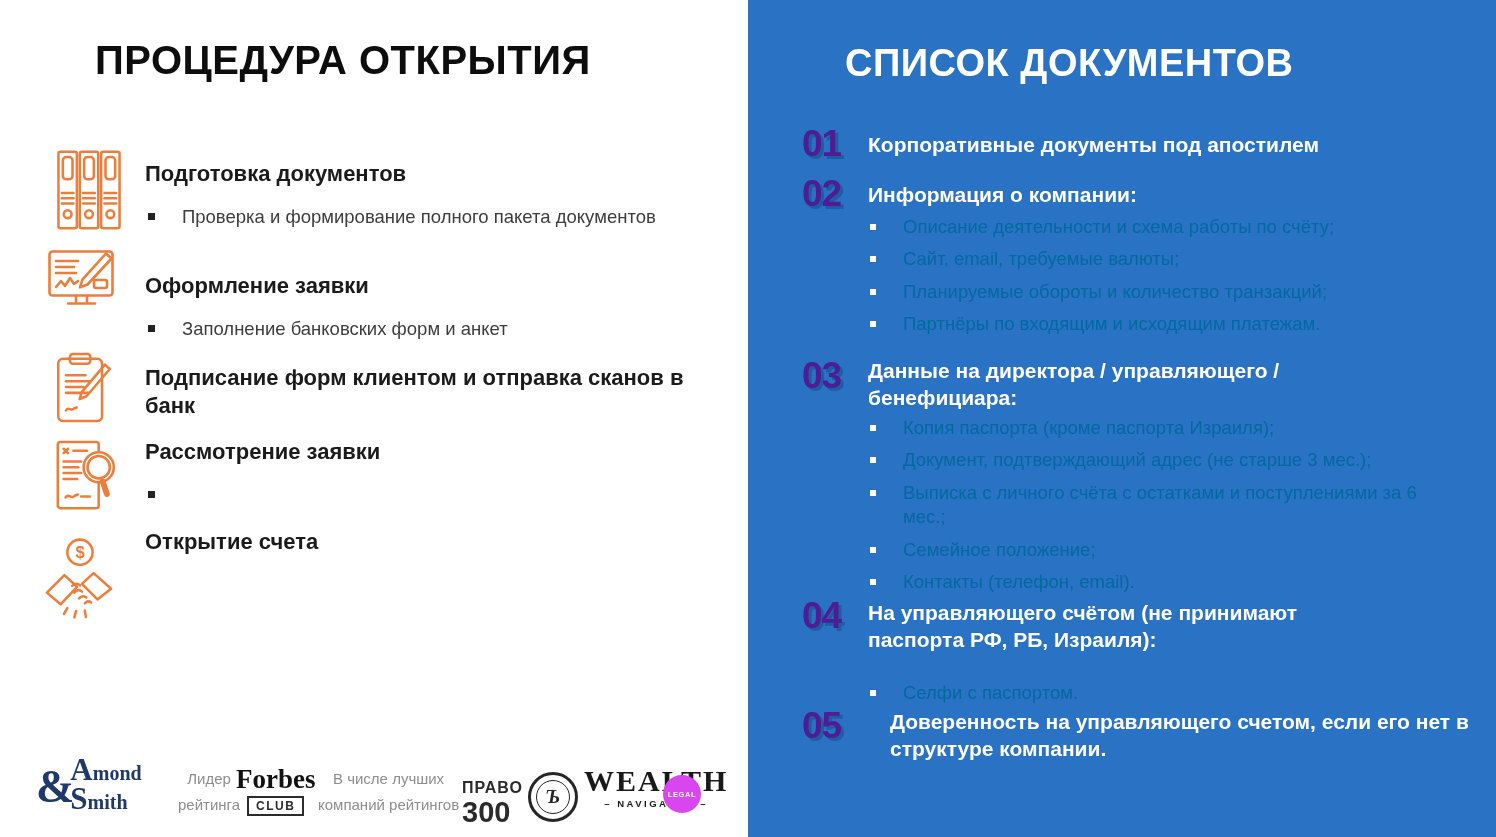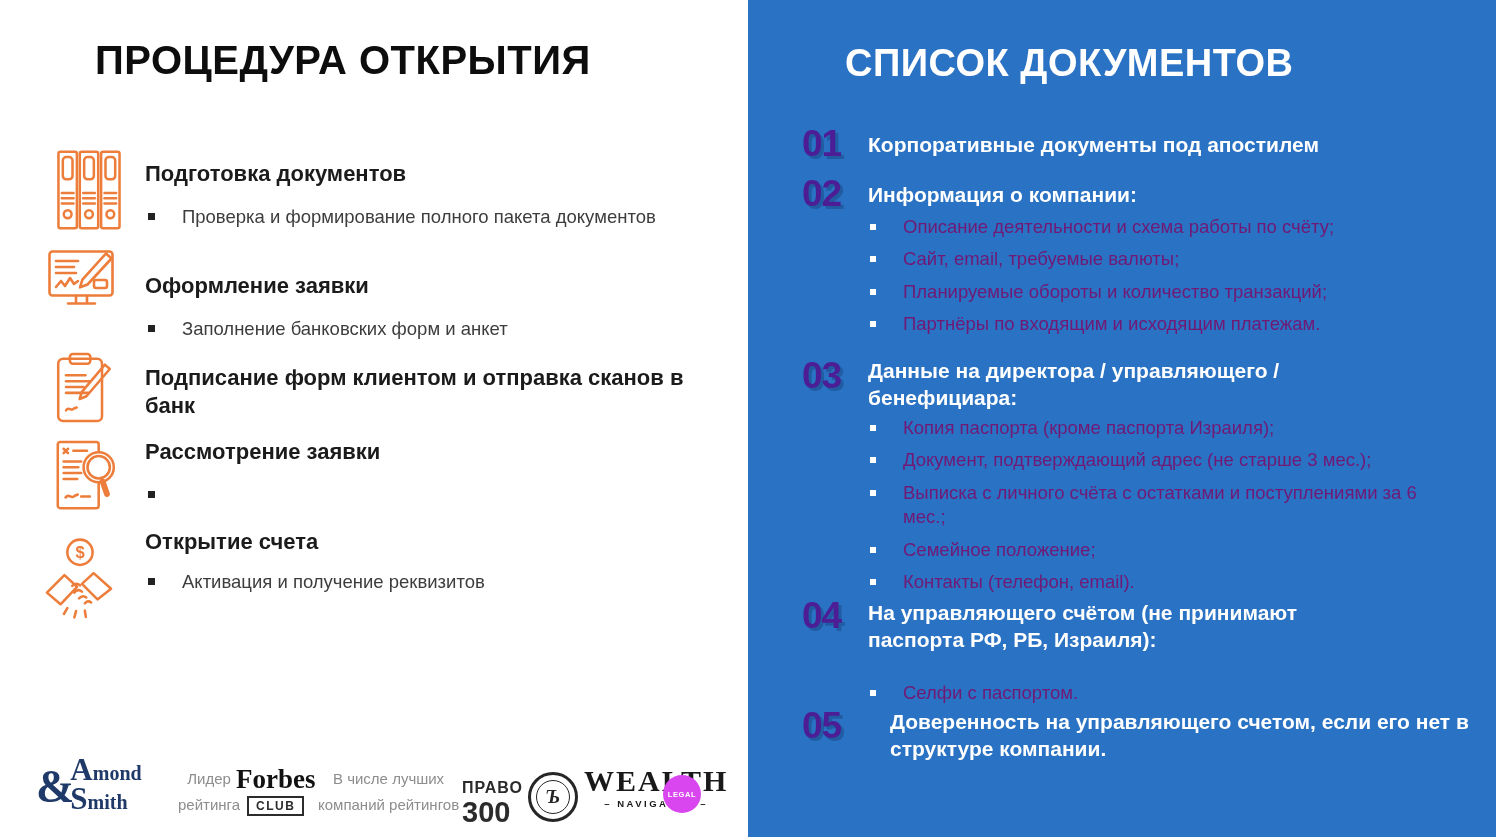--- a/index.html
+++ b/index.html
@@ -20,21 +20,21 @@
 
   
   .r-panel{left:748px;top:0;width:748px;height:837px;background:#2A72C3;}
   .r-title{left:845px;top:42px;font-size:38px;font-weight:800;color:#fff;
            letter-spacing:.5px;}
   .r-num{width:58px;font-size:37px;font-weight:800;color:#4c1d95;line-height:1;
          text-shadow:3px 3px 0 rgba(19,60,115,.40);letter-spacing:-1px;}
   .r-head{width:560px;font-size:21px;font-weight:700;color:#fff;line-height:1.27;}
   .r-head .xb{font-weight:800;}
   .r-bullets{width:600px;display:flex;flex-direction:column;gap:8px;}
-  .r-bullets .b-txt{color:#701a75;font-weight:400;}
+  .r-bullets .b-txt{color:#0369a1;font-weight:400;}
 
   
   .f-gray{font-size:15px;color:#8d8d8d;line-height:1.75;text-align:center;}
   .brand{display:flex;align-items:flex-start;color:#1F3A68;}
   .brand-amp{font-family:"Liberation Serif",serif;font-size:46px;font-weight:700;
              line-height:.9;margin-top:10px;}
   .brand-col{margin-left:-4px;}
   .brand-line{font-family:"Liberation Serif",serif;font-weight:700;font-size:20px;
               line-height:.92;white-space:nowrap;}
   .brand-line .cap{font-size:31px;}
@@ -156,26 +156,20 @@
       <path d="M3 57 L21 39 L34 51 L17 69 Z"></path>
       <path d="M69 53 L51 37 L39 48 L55 64 Z"></path>
       <path d="M29 50 q4 -4 8 -0.5"></path>
       <path d="M31 57 q4 -4.5 8 -1"></path>
       <path d="M36 63 q3.8 -4 7.5 -1"></path>
       <path d="M42 68 q3.3 -3.4 6.5 -0.8"></path>
       <path d="M24 73 l-3.5 6 M33 76 l-1.8 6.5 M42 75.5 l1 6.5"></path>
     </svg>
   </div>
   <div class="abs step-head" style="left:145px;top:528px;width:560px;">Открытие счета</div>
-  <div class="abs l-bullets" style="left:148px;top:570px;">
-    <div class="b-row">
-      <span class="b-sq"></span>
-      <span class="b-txt">Активация и получение реквизитов</span>
-    </div>
-  </div>
 
   <div class="abs brand" style="left:36px;top:756px;">
     <span class="brand-amp">&amp;</span>
     <span class="brand-col">
       <span class="brand-line"><span class="cap">A</span><span>mond</span></span><br>
       <span class="brand-line"><span class="cap">S</span><span>mith</span></span>
     </span>
   </div>
 
   <div class="abs f-gray" style="left:178px;top:766px;">

